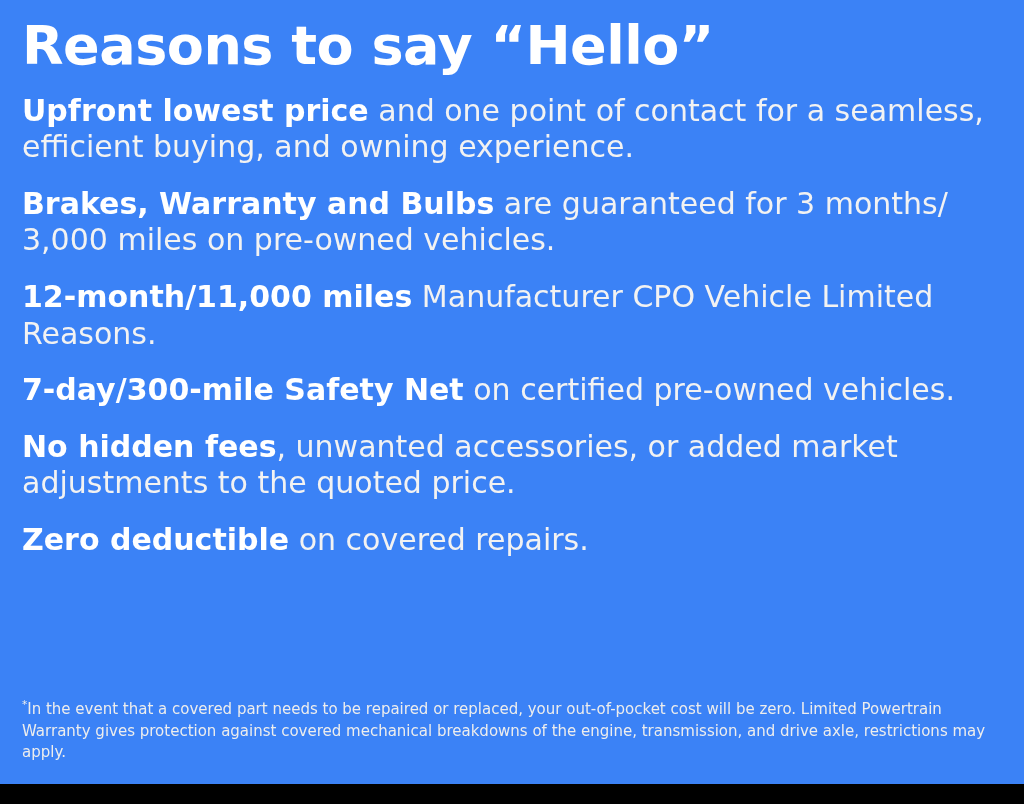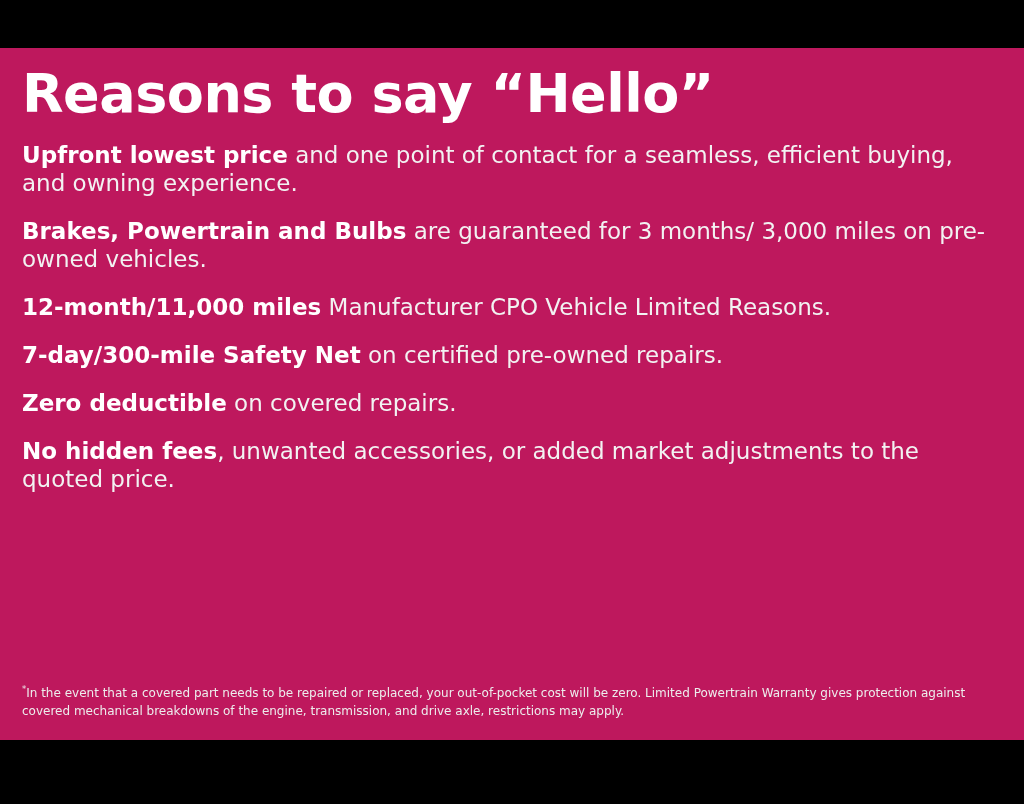--- a/index.html
+++ b/index.html
@@ -10,61 +10,60 @@
   body {
     width: 1024px;
     height: 804px;
     overflow: hidden;
     font-family: "DejaVu Sans", "Liberation Sans", sans-serif;
     color: #ffffff;
   }
   .slide {
     position: relative;
     width: 1024px;
-    height: 692px;
-    background: #be185d;
+    height: 784px;
+    background: #3b82f6;
     box-sizing: border-box;
     padding: 8px 22px 0 22px;
-    margin-top: 48px;
   }
   .title {
     font-size: 54px;
     font-weight: bold;
     letter-spacing: -0.5px;
     line-height: 1.05;
     margin: 10px 0 18px 0;
     color: #ffffff;
   }
   .reasons {
     margin: 0;
     padding: 0;
     list-style: none;
   }
   .reason {
-    font-size: 23px;
+    font-size: 30px;
     line-height: 1.22;
     margin-bottom: 20px;
     color: #f2f2f2;
     font-weight: 400;
   }
   .reason .lead {
     font-weight: bold;
     color: #ffffff;
   }
   .reason .sup {
     font-size: 0.62em;
     vertical-align: super;
     line-height: 0;
   }
   .footnote {
     position: absolute;
     left: 22px;
     right: 22px;
     bottom: 20px;
-    font-size: 12px;
+    font-size: 15px;
     line-height: 1.45;
     color: #ededed;
   }
   .footnote .sup {
     font-size: 0.7em;
     vertical-align: super;
     line-height: 0;
   }
 </style>
 </head>
@@ -75,38 +74,38 @@
   <h1 class="title">Reasons to say “Hello”</h1>
 
   <ul class="reasons">
 
     <li class="reason">
       <span class="lead">Upfront lowest price</span><span> and one point of contact for a seamless, efficient buying, and owning experience.</span><span class="sup"></span>
     </li>
 
 
     <li class="reason">
-      <span class="lead">Brakes, Powertrain and Bulbs</span><span> are guaranteed for 3 months/ 3,000 miles on pre-owned vehicles.</span><span class="sup"></span>
+      <span class="lead">Brakes, Warranty and Bulbs</span><span> are guaranteed for 3 months/ 3,000 miles on pre-owned vehicles.</span><span class="sup"></span>
     </li>
 
     <li class="reason">
       <span class="lead">12-month/11,000 miles</span><span> Manufacturer CPO Vehicle Limited Reasons.</span><span class="sup"></span>
     </li>
 
     <li class="reason">
-      <span class="lead">7-day/300-mile Safety Net</span><span> on certified pre-owned repairs.</span><span class="sup"></span>
+      <span class="lead">7-day/300-mile Safety Net</span><span> on certified pre-owned vehicles.</span><span class="sup"></span>
     </li>
 
 
     <li class="reason">
-      <span class="lead">Zero deductible</span><span> on covered repairs.</span><span class="sup"></span>
+      <span class="lead">No hidden fees</span><span>, unwanted accessories, or added market adjustments to the quoted price.</span><span class="sup"></span>
     </li>
 
     <li class="reason">
-      <span class="lead">No hidden fees</span><span>, unwanted accessories, or added market adjustments to the quoted price.</span><span class="sup"></span>
+      <span class="lead">Zero deductible</span><span> on covered repairs.</span><span class="sup"></span>
     </li>
 
   </ul>
 
   <div class="footnote">
     <span class="sup">*</span><span>In the event that a covered part needs to be repaired or replaced, your out-of-pocket cost will be zero. Limited Powertrain Warranty gives protection against covered mechanical breakdowns of the engine, transmission, and drive axle, restrictions may apply.</span>
   </div>
 
 </div>
 

